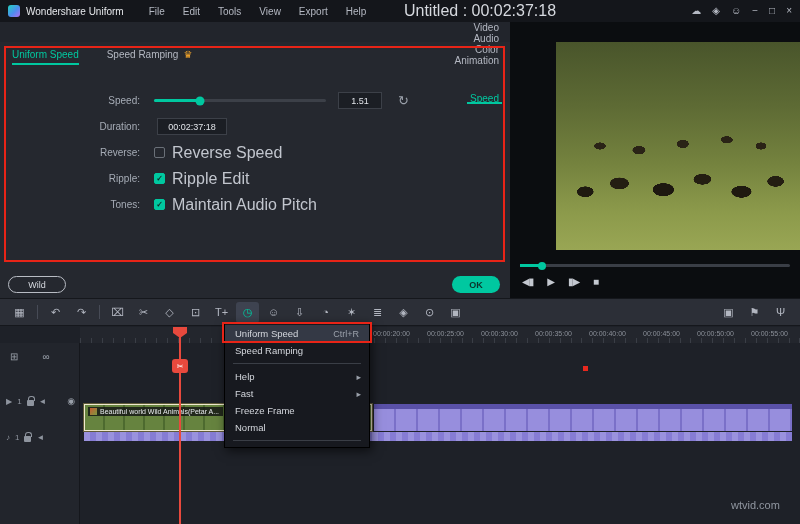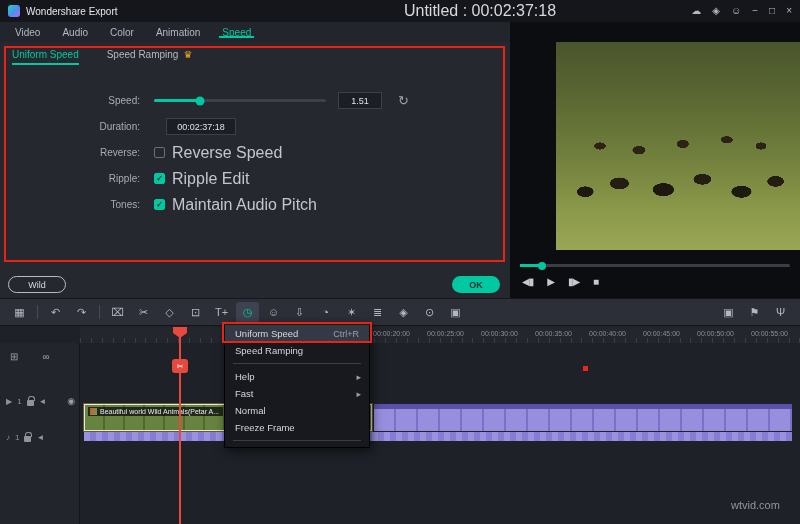--- a/index.html
+++ b/index.html
@@ -14,43 +14,43 @@
           background:linear-gradient(135deg,#21d4bd 0%,#4e8df0 55%,#b06df0 100%); }
   .app-title { font-size:10px; color:#e6e8ec; margin-right:16px; white-space:nowrap; }
   .menubar { display:flex; align-items:center; }
   .menu-item { font-size:10px; color:#b4b8c2; padding:0 9px; cursor:default; }
   .project-title { position:absolute; left:60%; transform:translateX(-50%); font-size:16px; color:#d6d9df; }
   .win-icons { position:absolute; right:8px; top:0; height:22px; display:flex; align-items:center; gap:11px; }
   .win-icon { font-size:10px; color:#b4b8c2; line-height:1; }
 
   
   .tabbar { position:absolute; top:22px; left:0; width:510px; height:20px; background:#22252c;
-            display:flex; align-items:center; padding-left:4px; z-index:4; }
+            display:flex; align-items:flex-end; padding-left:4px; z-index:4;flex-direction:column; }
   .tab { font-size:10px; color:#b4b8c2; padding:0 11px; display:flex; align-items:center; position:relative; }
-  .tab.active { color:#00c8a0; }
+  .tab.active { color:#00c8a0;margin-top:27px; }
   .tab.active::after { content:""; position:absolute; left:8px; right:8px; bottom:0; height:2px; background:#00c8a0; }
 
   
   .left-panel { position:absolute; top:42px; left:0; width:510px; height:256px; background:#25282f; z-index:3; }
   .panel-tabs { position:absolute; top:7px; left:12px; display:flex; gap:28px; font-size:10px; }
   .panel-tab { color:#b4b8c2; padding-bottom:5px; position:relative; display:flex; align-items:center; gap:5px; }
   .panel-tab.active { color:#00c8a0; }
   .panel-tab.active::after { content:""; position:absolute; left:0; right:0; bottom:0; height:2px; background:#00c8a0; }
   .crown { color:#f0a32a; font-size:10px; }
 
   .form { position:absolute; top:50px; left:0; right:0; display:flex; flex-direction:column; gap:9px; }
   .row { display:flex; align-items:center; height:17px; }
   .row-label { width:140px; text-align:right; margin-right:14px; font-size:10px; color:#a6acb6; }
   .slider { position:relative; width:172px; height:3px; background:#3c4048; border-radius:2px; }
   .slider-fill { width:27%; height:100%; background:#00c8a0; border-radius:2px; }
   .slider-thumb { position:absolute; left:27%; top:50%; transform:translate(-50%,-50%);
                   width:9px; height:9px; border-radius:50%; background:#00c8a0; }
   .value-box { margin-left:12px; width:44px; height:17px; background:#1b1e24; border:1px solid #3c4048;
                font-size:9px; color:#e0e3e8; display:flex; align-items:center; justify-content:center; }
-  .value-box.wide { width:70px; margin-left:12px; }
+  .value-box.wide { width:70px; margin-left:3px; }
   .refresh { margin-left:16px; font-size:13px; color:#9aa0aa; line-height:1; }
   .cb { width:11px; height:11px; border:1px solid #6a7078; border-radius:2px; margin-right:7px;
         display:inline-flex; align-items:center; justify-content:center; font-size:8px; color:#0d2822;
         background:transparent; }
   .cb.checked { background:#00c8a0; border-color:#00c8a0; font-weight:bold; }
   .opt-label { font-size:16px; color:#c2c6ce; }
 
   .reset-btn { position:absolute; left:8px; top:234px; width:58px; height:17px; border-radius:9px;
                background:transparent; border:1px solid #b8bcc4; color:#d6d9df; font-size:9px;
                font-family:"Liberation Sans",sans-serif; }
@@ -150,21 +150,29 @@
 
   .watermark { position:absolute; left:731px; top:499px; font-size:11px; color:#9096a0; z-index:2; }
 </style>
 </head>
 <body>
 
 <div id="app">
 
   <div class="titlebar">
     <div class="logo"></div>
-    <span class="app-title">Wondershare Export</span>
+    <span class="app-title">Wondershare Uniform</span>
+    <div class="menubar" id="menubar">
+        <span class="menu-item">File</span>
+        <span class="menu-item">Edit</span>
+        <span class="menu-item">Tools</span>
+        <span class="menu-item">View</span>
+        <span class="menu-item">Export</span>
+        <span class="menu-item">Help</span>
+      </div>
     <span class="project-title">Untitled : 00:02:37:18</span>
     <div class="win-icons" id="win-icons">
         <span class="win-icon">☁</span>
         <span class="win-icon">◈</span>
         <span class="win-icon">☺</span>
         <span class="win-icon">−</span>
         <span class="win-icon">□</span>
         <span class="win-icon">×</span>
       </div>
   </div>
@@ -322,24 +330,24 @@
       <div class="menu-sep"></div>
       <div class="menu-row has-sub">
         <span class="menu-label">Help</span>
         <span class="sub-arrow">▸</span>
       </div>
       <div class="menu-row has-sub">
         <span class="menu-label">Fast</span>
         <span class="sub-arrow">▸</span>
       </div>
       <div class="menu-row">
+        <span class="menu-label">Freeze Frame</span>
+      </div>
+      <div class="menu-row">
         <span class="menu-label">Normal</span>
-      </div>
-      <div class="menu-row">
-        <span class="menu-label">Freeze Frame</span>
       </div>
       <div class="menu-sep"></div>
     </div>
 
   <div class="ann ann-panel"></div>
   <div class="ann ann-menu"></div>
 
   <div class="watermark">wtvid.com</div>
 </div>
 

